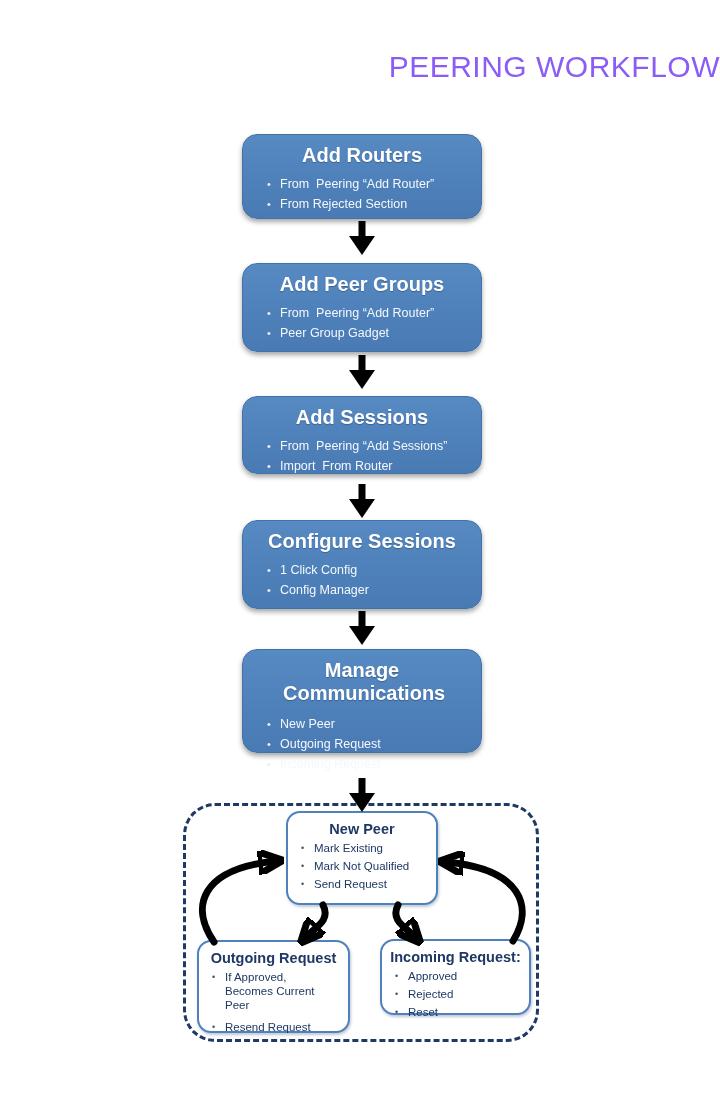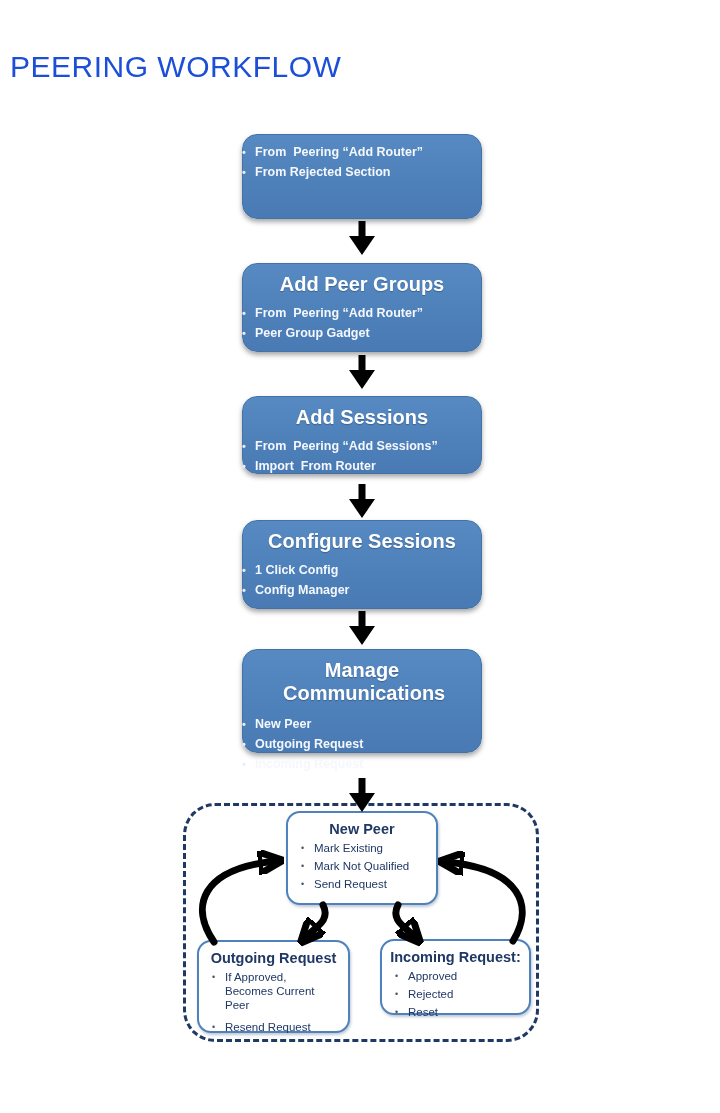--- a/index.html
+++ b/index.html
@@ -2,37 +2,37 @@
 <html><head>
 <meta charset="utf-8">
 <style>
   html,body { margin:0; padding:0; background:#ffffff; }
   .page {
     position:relative; width:720px; height:1113px; background:#ffffff;
     font-family:"Liberation Sans", sans-serif; overflow:hidden;
   }
   .title {
     position:absolute; top:50px; left:10px; width:710px; margin:0;
-    text-align:left; font-size:30px; font-weight:400; color:#1d4ed8;
+    text-align:right; font-size:30px; font-weight:400; color:#8b5cf6;
     letter-spacing:0.5px;
   }
   
   .bluebox {
     position:absolute; left:242px; width:240px; box-sizing:border-box;
     background:linear-gradient(180deg,#578ac2 0%, #4e80ba 55%, #497ab4 100%);
     border-radius:15px; border:1px solid #4173a8;
     box-shadow:0 3px 5px rgba(0,0,0,0.35);
     color:#ffffff;
   }
   .bb-title {
     margin:9px 10px 0; text-align:center; font-size:20px; font-weight:700;
     line-height:23px; color:#ffffff;
     text-shadow:0 1px 1px rgba(0,0,0,0.25);
   }
-  .blist { list-style:none; margin:7px 0 0; padding:0 8px 0 12px;font-weight:bold; }
+  .blist { list-style:none; margin:7px 0 0; padding:0 8px 0 37px; }
   .blist li {
     position:relative; font-size:12.5px; line-height:20px; color:#f4f8fc;
   }
   .blist li::before {
     content:"•"; position:absolute; left:-13px; top:0; font-size:11px; color:#e8eef6;
   }
   .btxt { white-space:pre-wrap; }
   
   .varrow { position:absolute; z-index:3; }
   .varrow rect, .varrow polygon { fill:#000000; }
@@ -64,20 +64,21 @@
   .curves path { fill:none; stroke:#000000; stroke-width:7; stroke-linecap:round; }
 </style>
 </head>
 <body>
 
 <div class="page">
 
   <h1 class="title">PEERING WORKFLOW</h1>
 
   <section class="bluebox" style="top:134px;height:85px">
+    <h2 class="bb-title">Add Routers</h2>
     <ul class="blist">
       <li><span class="btxt">From  Peering “Add Router”</span></li>
       <li><span class="btxt">From Rejected Section</span></li>
     </ul>
   </section>
 
   <svg class="varrow" style="left:347px;top:221px" width="30" height="34" viewBox="0 0 30 34">
     <rect x="11.5" y="0" width="7" height="17"></rect>
     <polygon points="2,15 28,15 15,34"></polygon>
   </svg>

